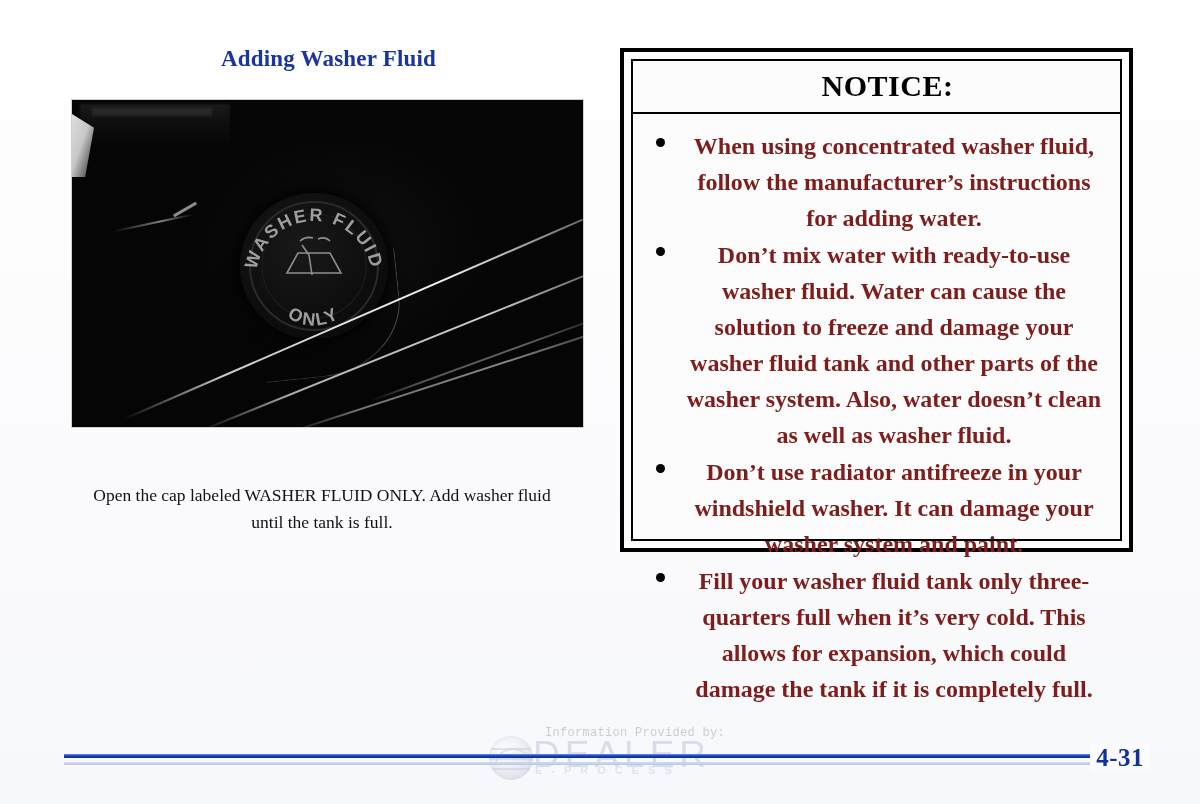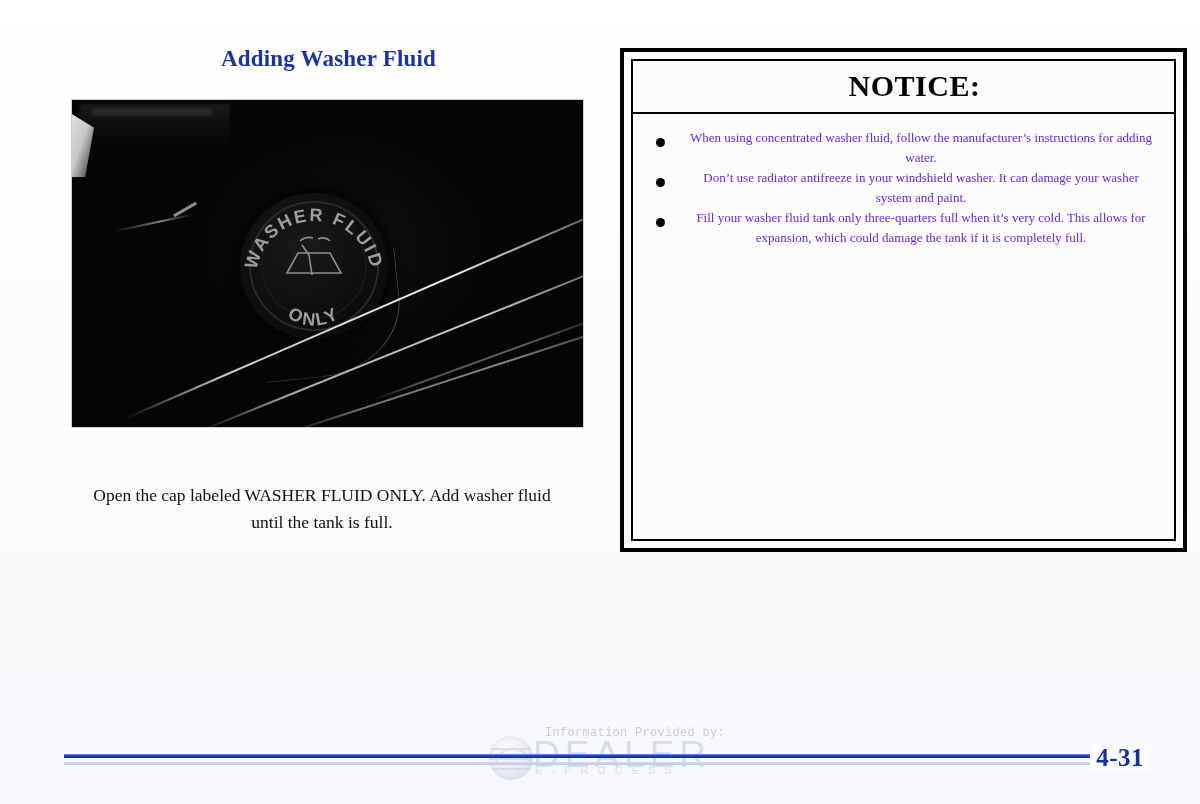--- a/index.html
+++ b/index.html
@@ -150,21 +150,21 @@
     font-size: 17.5px;
     line-height: 1.55;
     color: #111;
   }
 
   
   .notice-box {
     position: absolute;
     left: 620px;
     top: 48px;
-    width: 567px;
+    width: 513px;
     height: 504px;
     border: 4px solid #000;
     background: #fcfcfc;
     box-sizing: border-box;
   }
   .notice-inner {
     position: absolute;
     left: 7px; top: 7px; right: 7px; bottom: 7px;
     border: 2px solid #000;
     box-sizing: border-box;
@@ -191,24 +191,24 @@
   }
   .notice-list {
     list-style: none;
     margin: 0;
     padding: 0;
   }
   .notice-list li {
     position: relative;
     padding-left: 33px;
     font-family: "Liberation Serif", serif;
-    font-weight: normal;
-    font-size: 13px;
+    font-weight: bold;
+    font-size: 24px;
     line-height: 1.50;
-    color: #6d28d9;
+    color: #7f1d1d;
     margin-bottom: 1px;
   }
   .notice-list li .bullet {
     position: absolute;
     left: 5px;
     top: 10px;
     width: 9px;
     height: 9px;
     border-radius: 50%;
     background: #000;
@@ -379,20 +379,24 @@
         <div class="notice-title">NOTICE:</div>
       </div>
       <div class="notice-body">
         <ul class="notice-list">
           <li>
             <span class="bullet"></span>
             <span>When using concentrated washer fluid, follow the manufacturer’s instructions for adding water.</span>
           </li>
           <li>
             <span class="bullet"></span>
+            <span>Don’t mix water with ready-to-use washer fluid. Water can cause the solution to freeze and damage your washer fluid tank and other parts of the washer system. Also, water doesn’t clean as well as washer fluid.</span>
+          </li>
+          <li>
+            <span class="bullet"></span>
             <span>Don’t use radiator antifreeze in your windshield washer. It can damage your washer system and paint.</span>
           </li>
           <li>
             <span class="bullet"></span>
             <span>Fill your washer fluid tank only three-quarters full when it’s very cold. This allows for expansion, which could damage the tank if it is completely full.</span>
           </li>
         </ul>
       </div>
     </div>
   </div>

